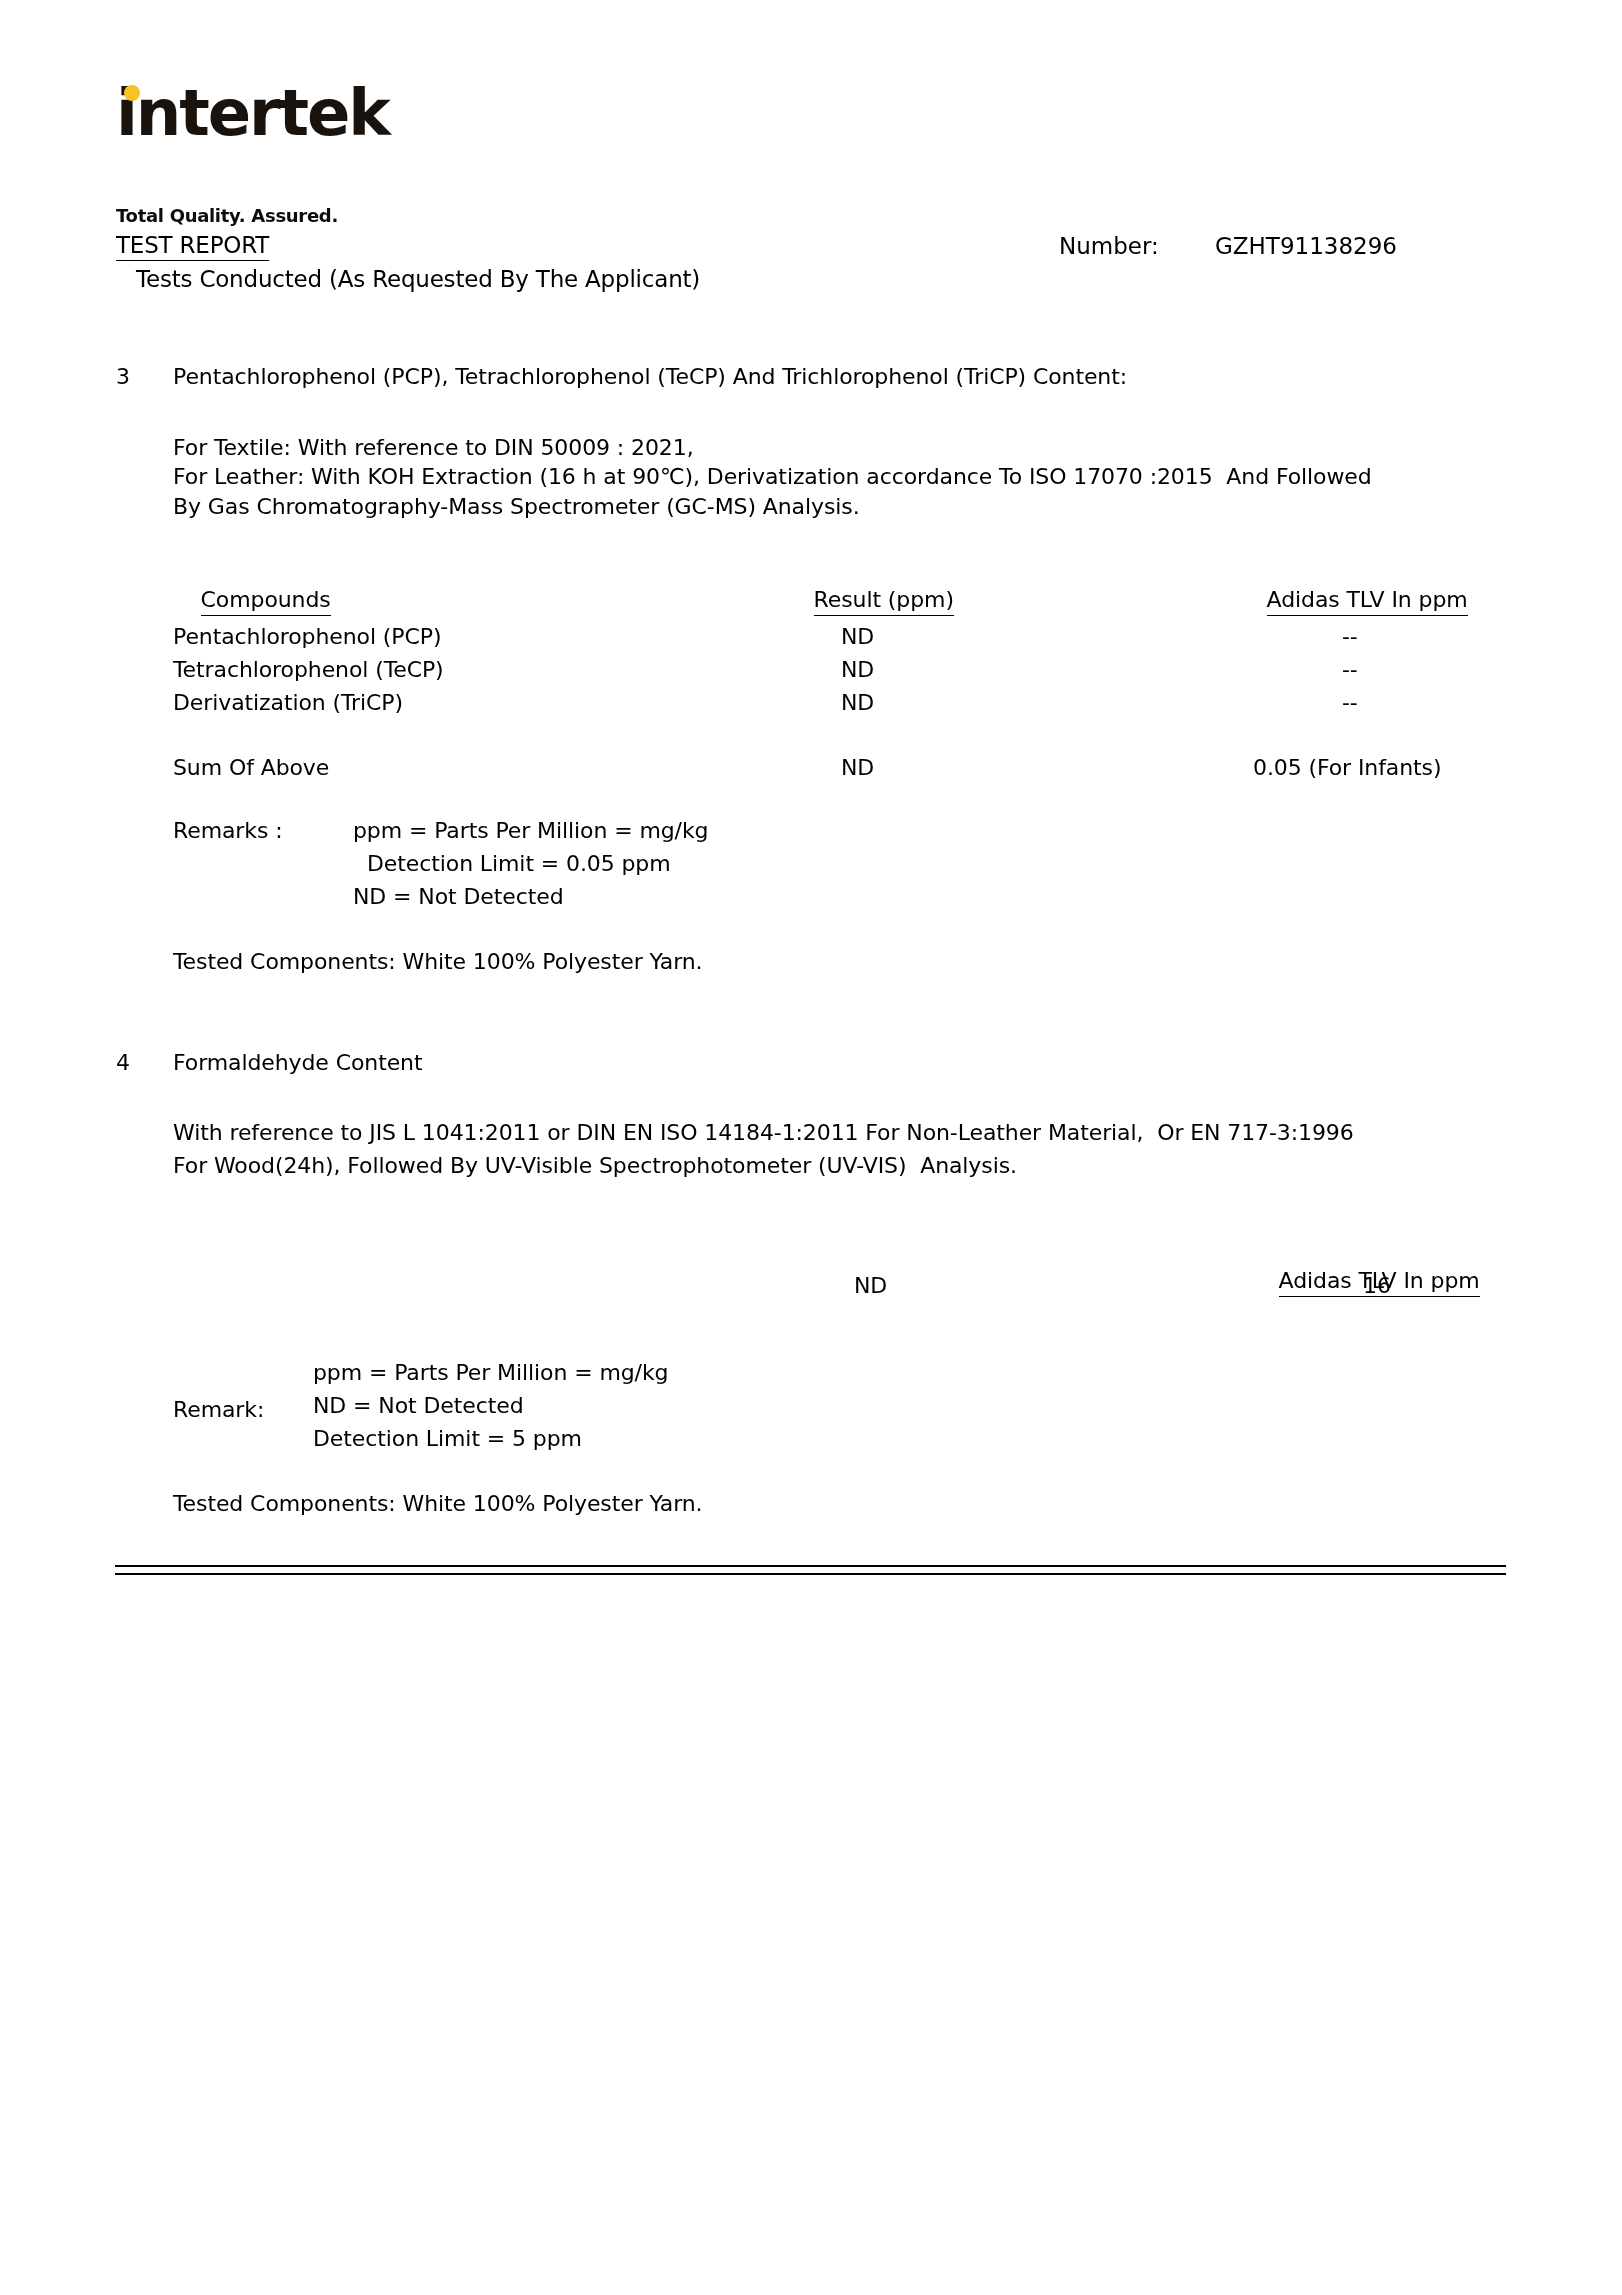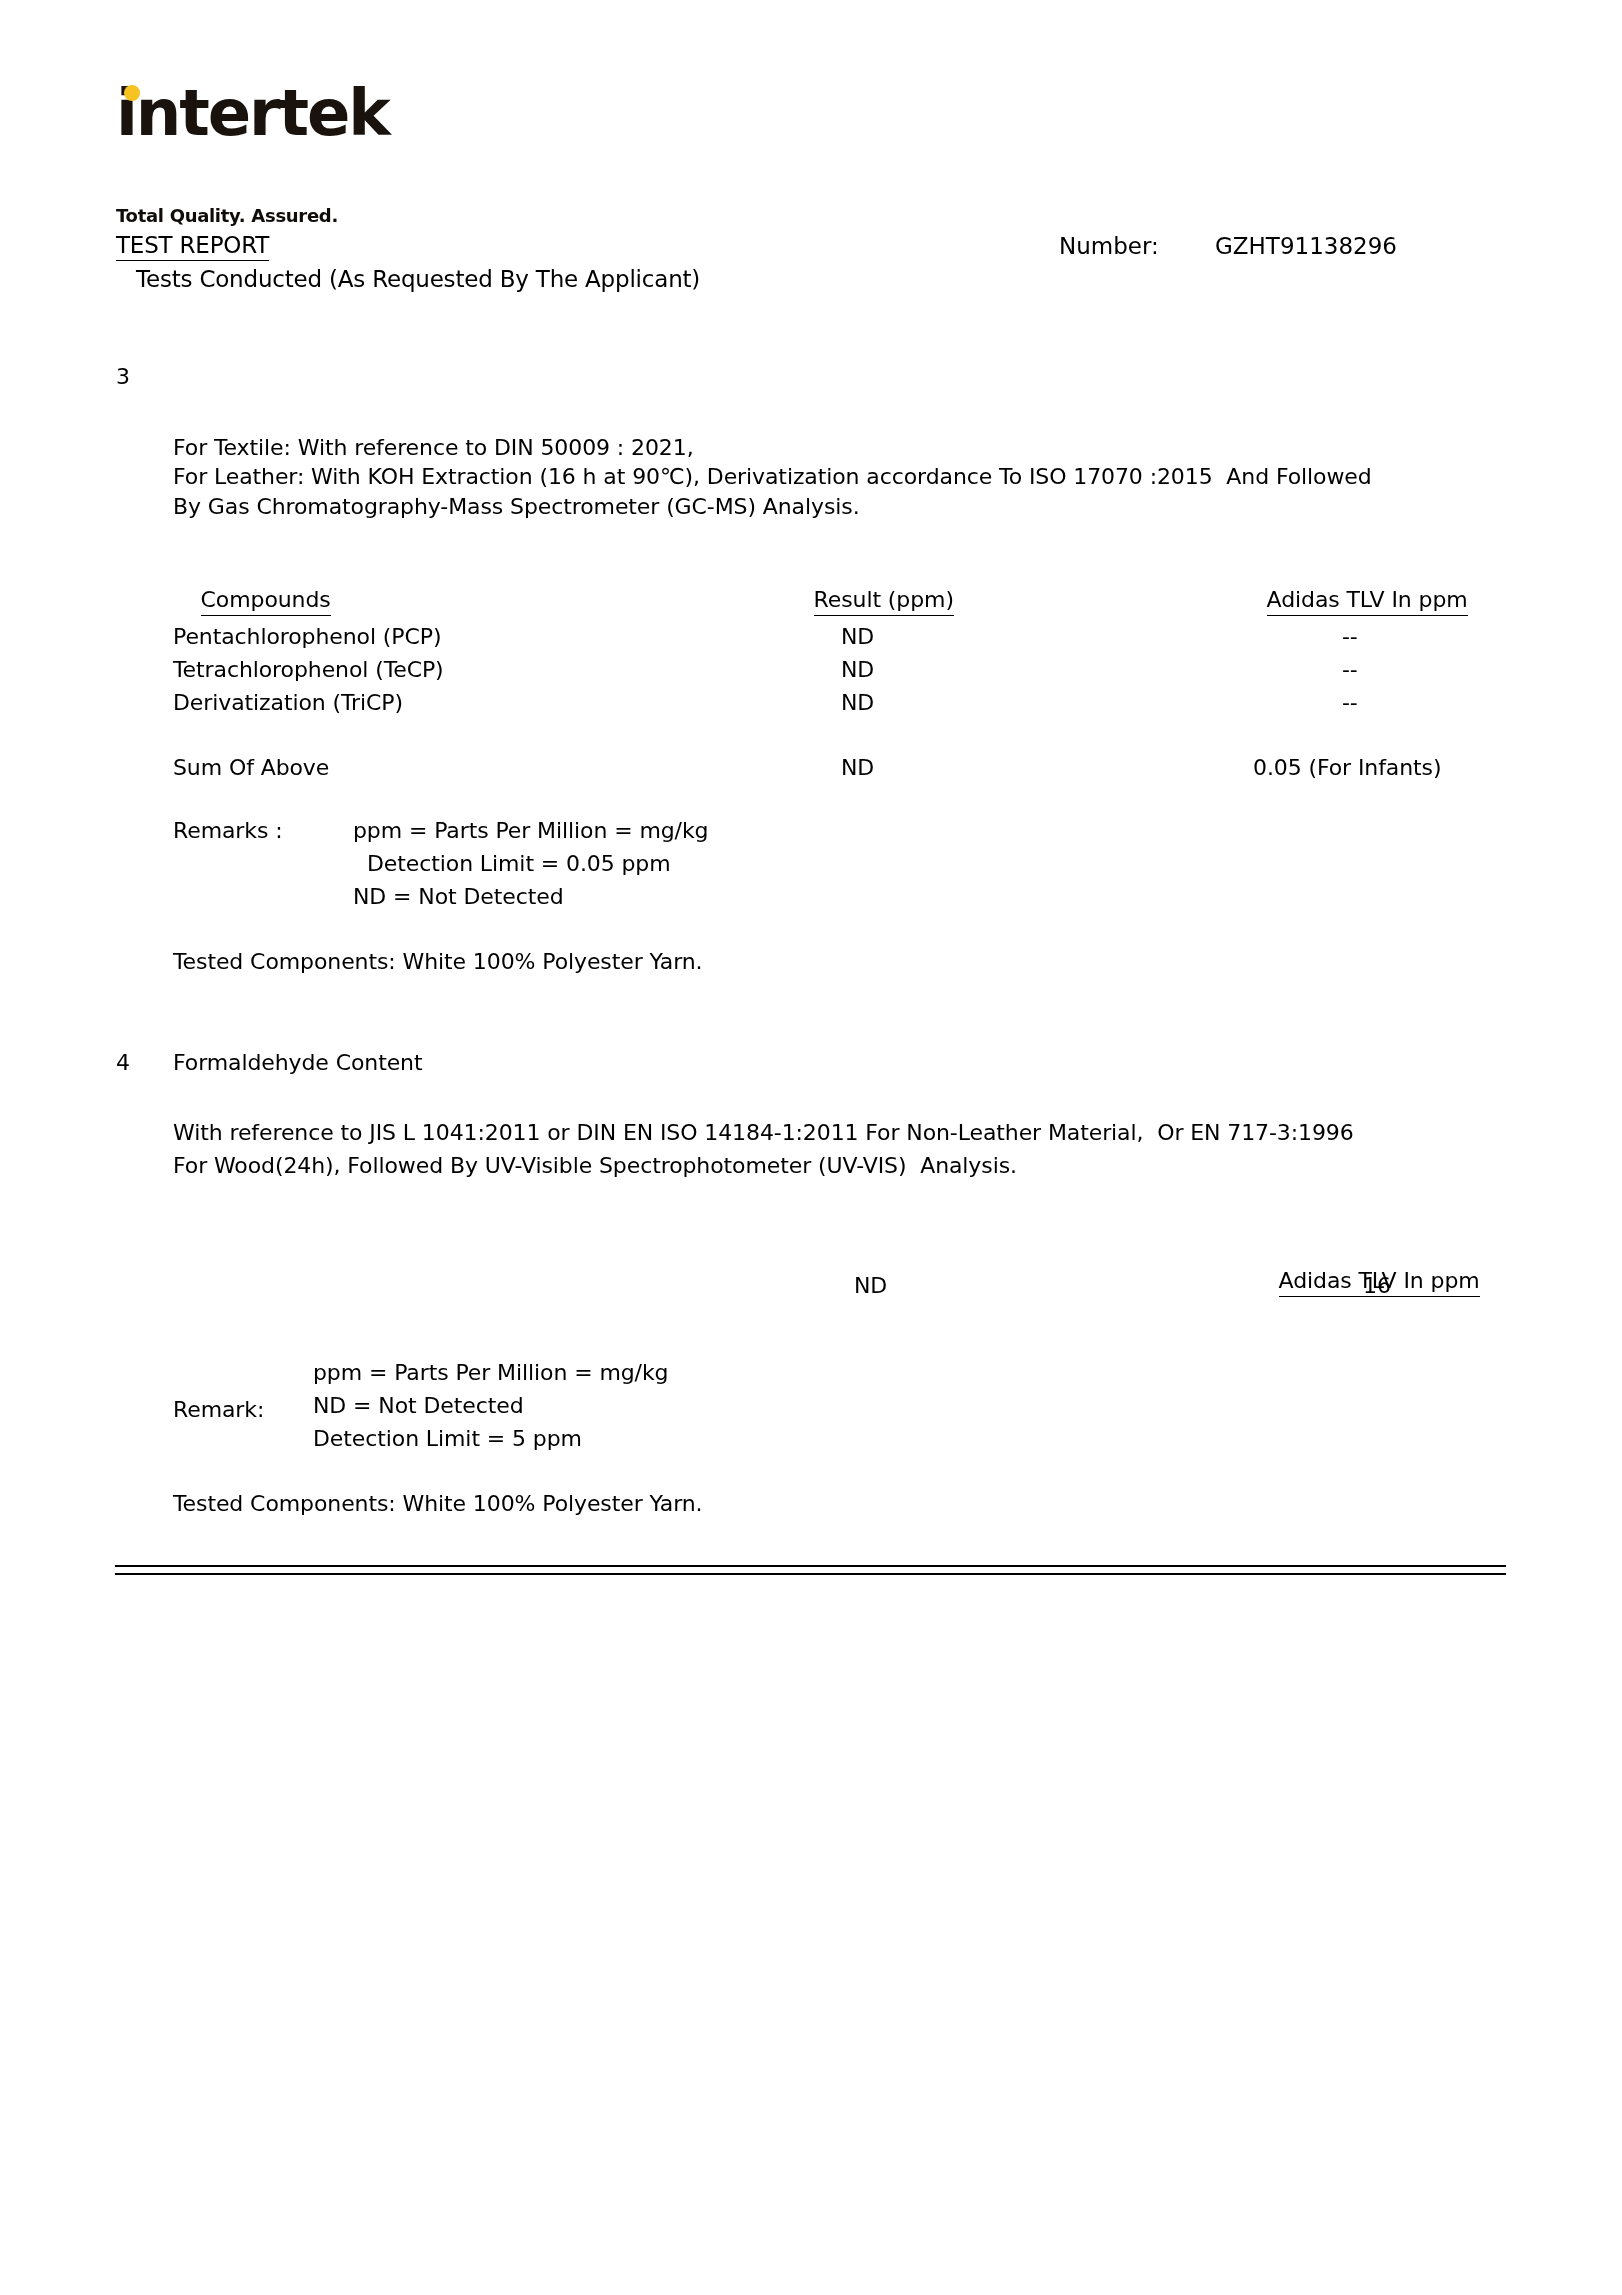--- a/index.html
+++ b/index.html
@@ -189,20 +189,21 @@
     </div>
   </div>
   <div class="logo-tagline">Total Quality. Assured.</div>
 
   <div class="test-report">TEST REPORT</div>
   <div class="tests-conducted">Tests Conducted (As Requested By The Applicant)</div>
   <div class="number-label">Number:</div>
   <div class="number-value">GZHT91138296</div>
 
   <div class="t secnum" style="top:363px">3</div>
+  <div class="t secbody" style="top:363px">Pentachlorophenol (PCP), Tetrachlorophenol (TeCP) And Trichlorophenol (TriCP) Content:</div>
 
   <div class="t secbody" style="top:434px">For Textile: With reference to DIN 50009 : 2021,</div>
   <div class="t secbody" style="top:463px">For Leather: With KOH Extraction (16 h at 90℃), Derivatization accordance To ISO 17070 :2015  And Followed</div>
   <div class="t secbody" style="top:493px">By Gas Chromatography-Mass Spectrometer (GC-MS) Analysis.</div>
 
   <div class="t hdr-compounds" style="top:558px">
     <span class="u">Compounds</span>
   </div>
   <div class="t hdr-result" style="top:558px">
     <span class="u">Result (ppm)</span>

